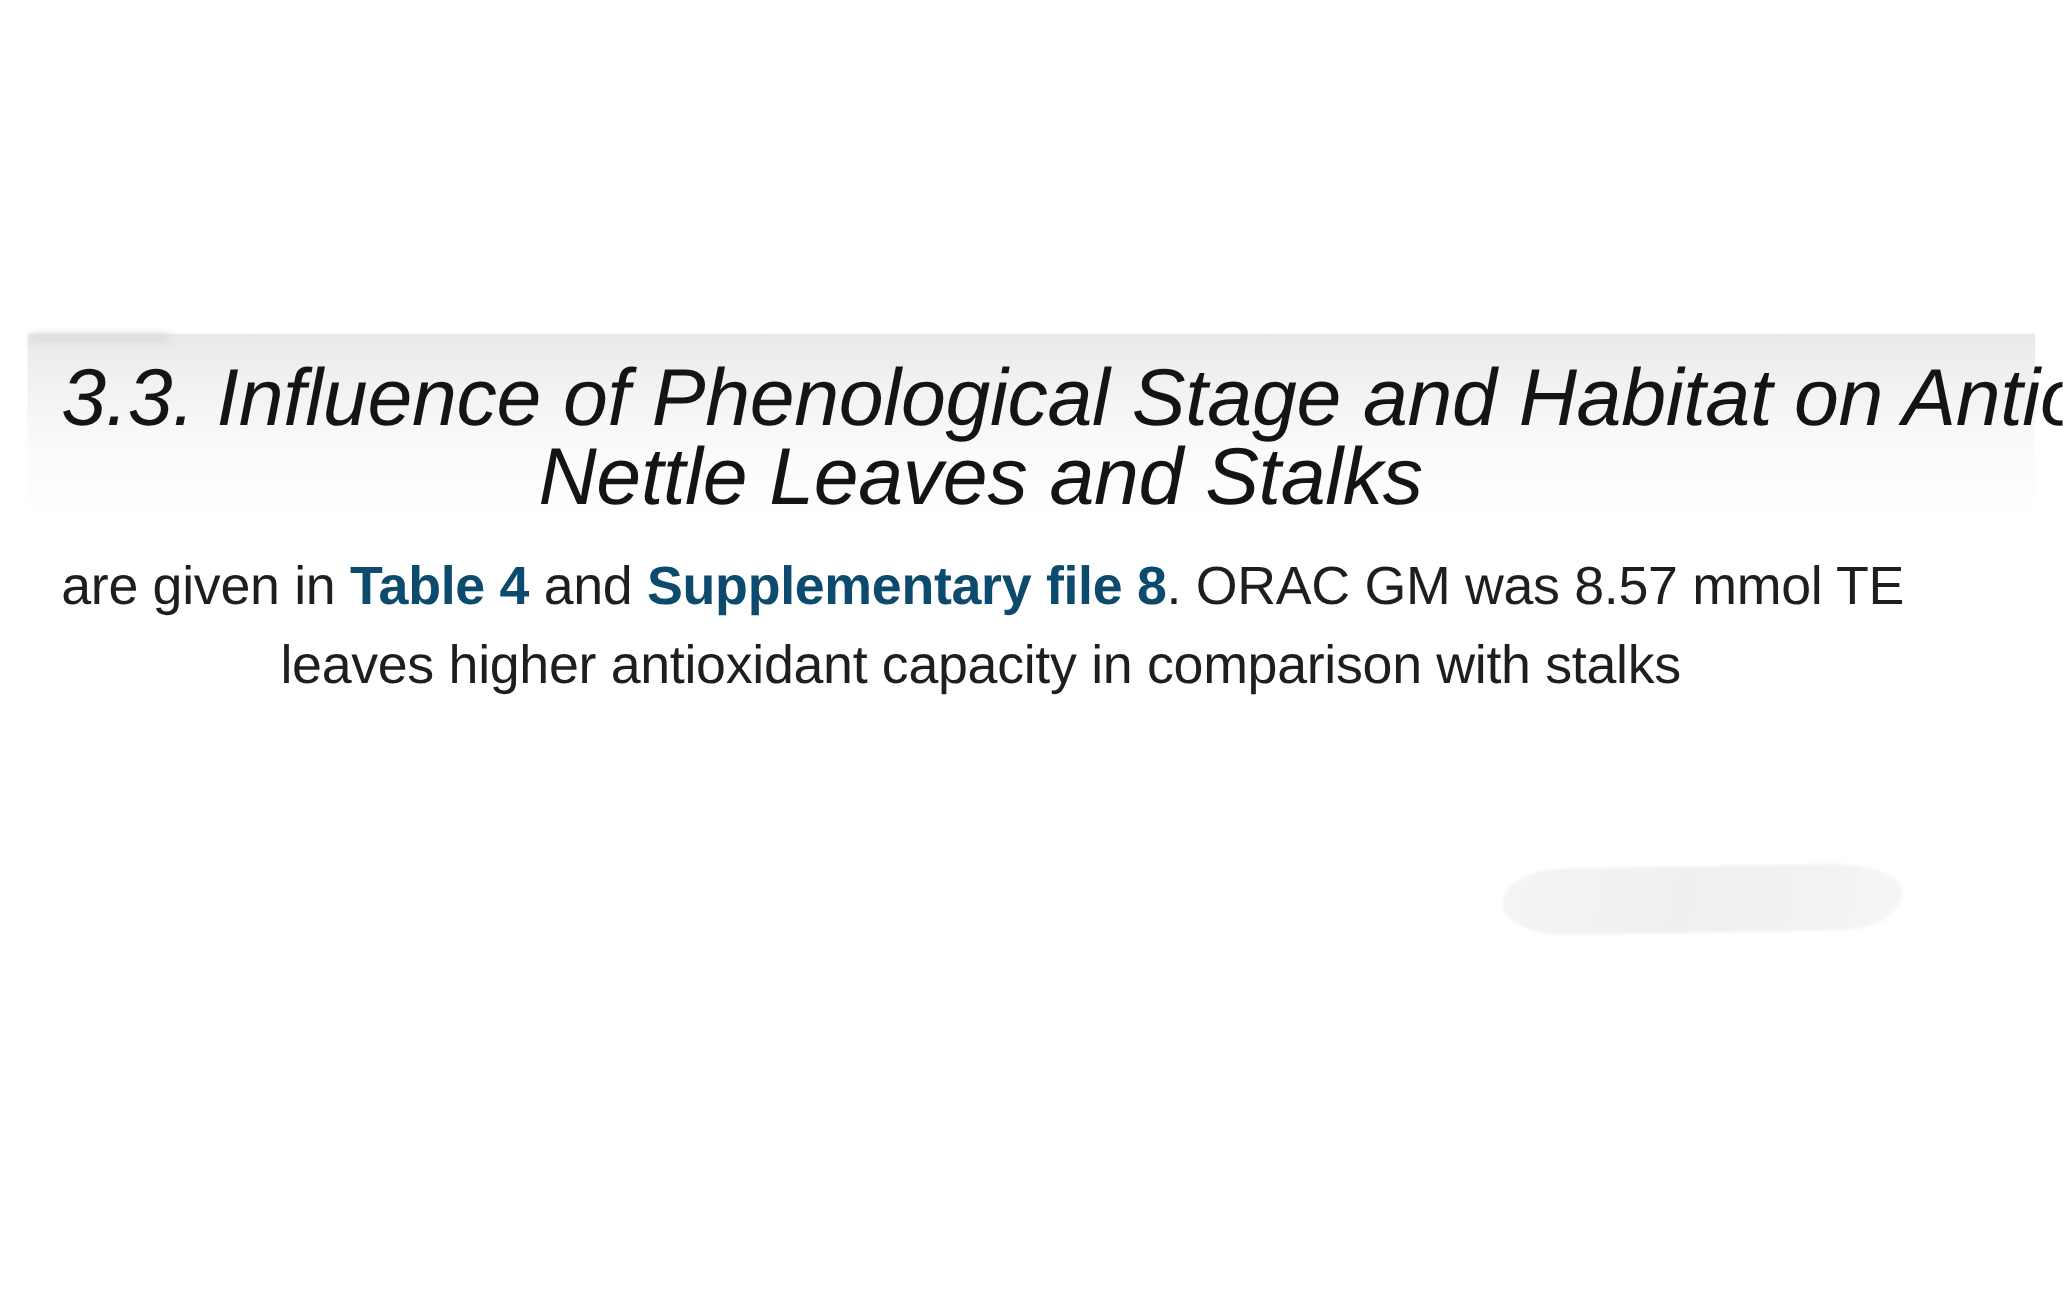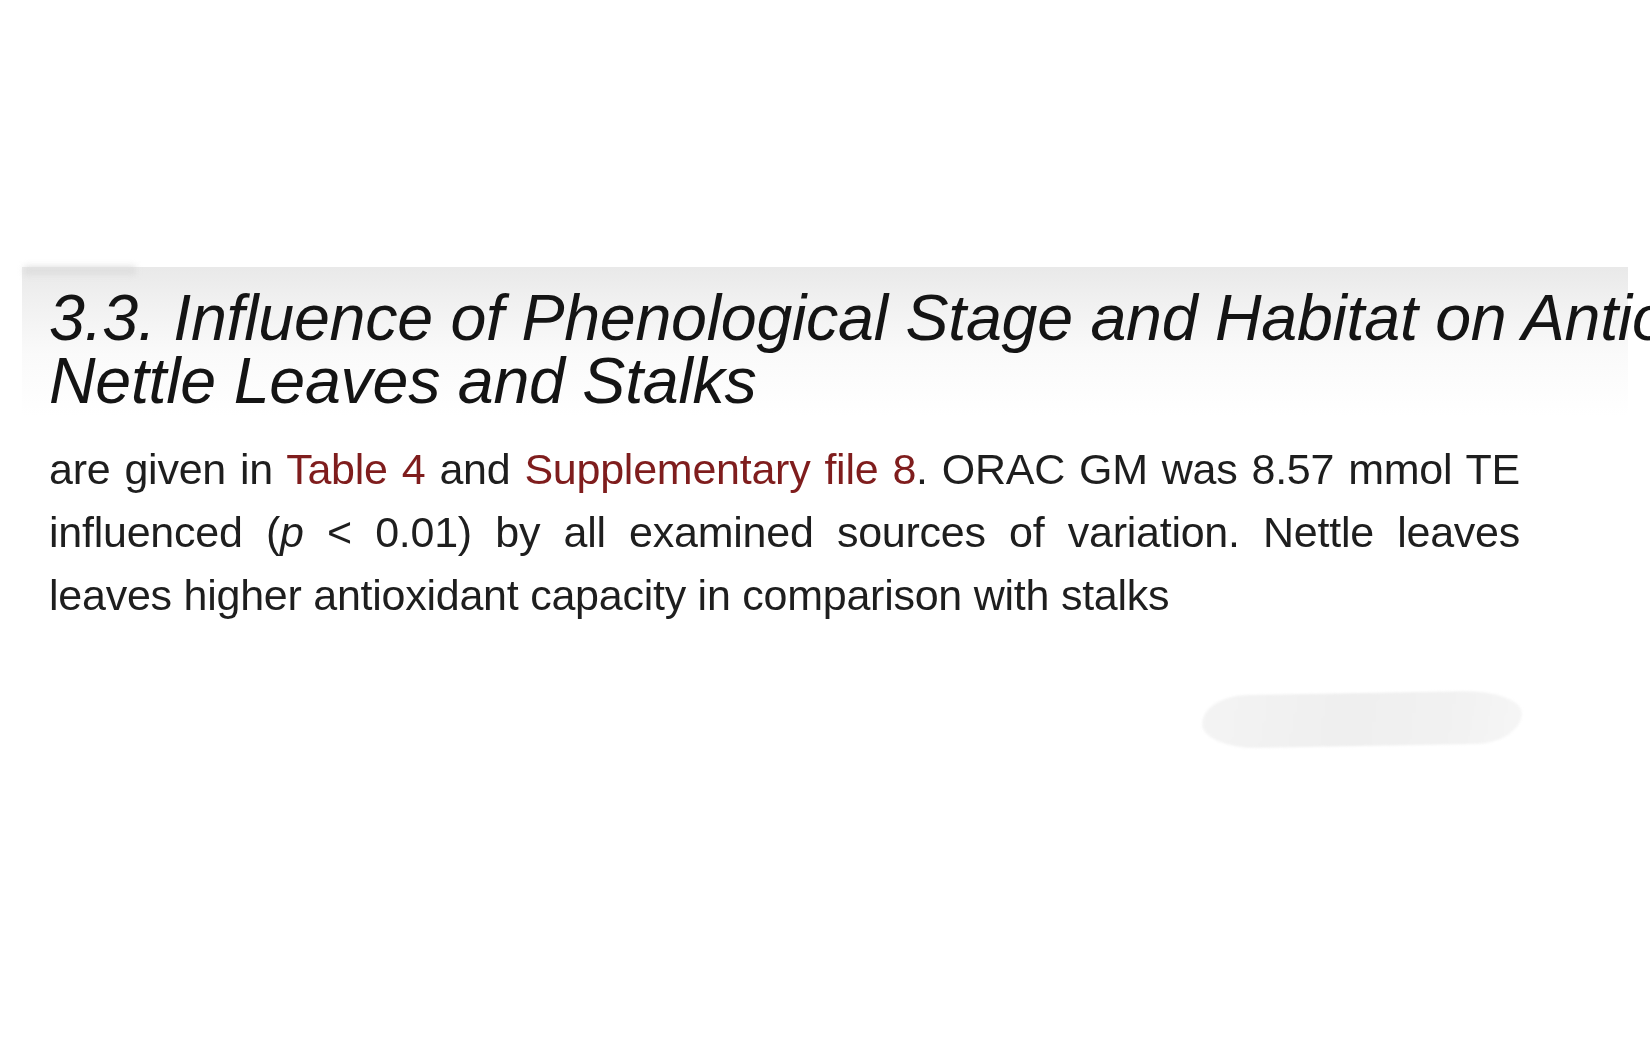--- a/index.html
+++ b/index.html
@@ -56,33 +56,33 @@
     font-style: italic;
     color: #141414;
   }
   .para {
     margin-top: 25px;
     color: #1e1e1e;
   }
   .line {
     height: 63px;
     white-space: nowrap;
-    text-align: left;
+    text-align: center;
   }
   .j {
     text-align: justify;
     text-align-last: justify;
     text-justify: inter-word;
   }
   .indent {
     padding-left: 88px;
   }
   .ref {
-    color: #7f1d1d;
-    font-weight: normal;
+    color: #0c4a6e;
+    font-weight: bold;
     text-decoration: none;
     cursor: pointer;
   }
   .it {
     font-style: italic;
   }
   sup.exp {
     font-size: 0.62em;
     line-height: 0;
     position: relative;
@@ -116,21 +116,20 @@
       <div class="line j">3.3. Influence of Phenological Stage and Habitat on Antioxidant Capacity in</div>
       <div class="line">Nettle Leaves and Stalks</div>
     </h2>
 
     <div class="para">
 
 
       <div class="line j"><span>are given in </span><a class="ref">Table 4</a><span> and </span><a class="ref">Supplementary file 8</a><span>. ORAC GM was 8.57 mmol TE</span></div>
 
 
-      <div class="line j"><span>influenced (</span><span class="it">p</span><span> &lt; 0.01) by all examined sources of variation. Nettle leaves</span></div>
 
       <div class="line">leaves higher antioxidant capacity in comparison with stalks</div>
 
     </div>
   </div>
 
   <div class="whiteout"></div>
 
 </div>
 

